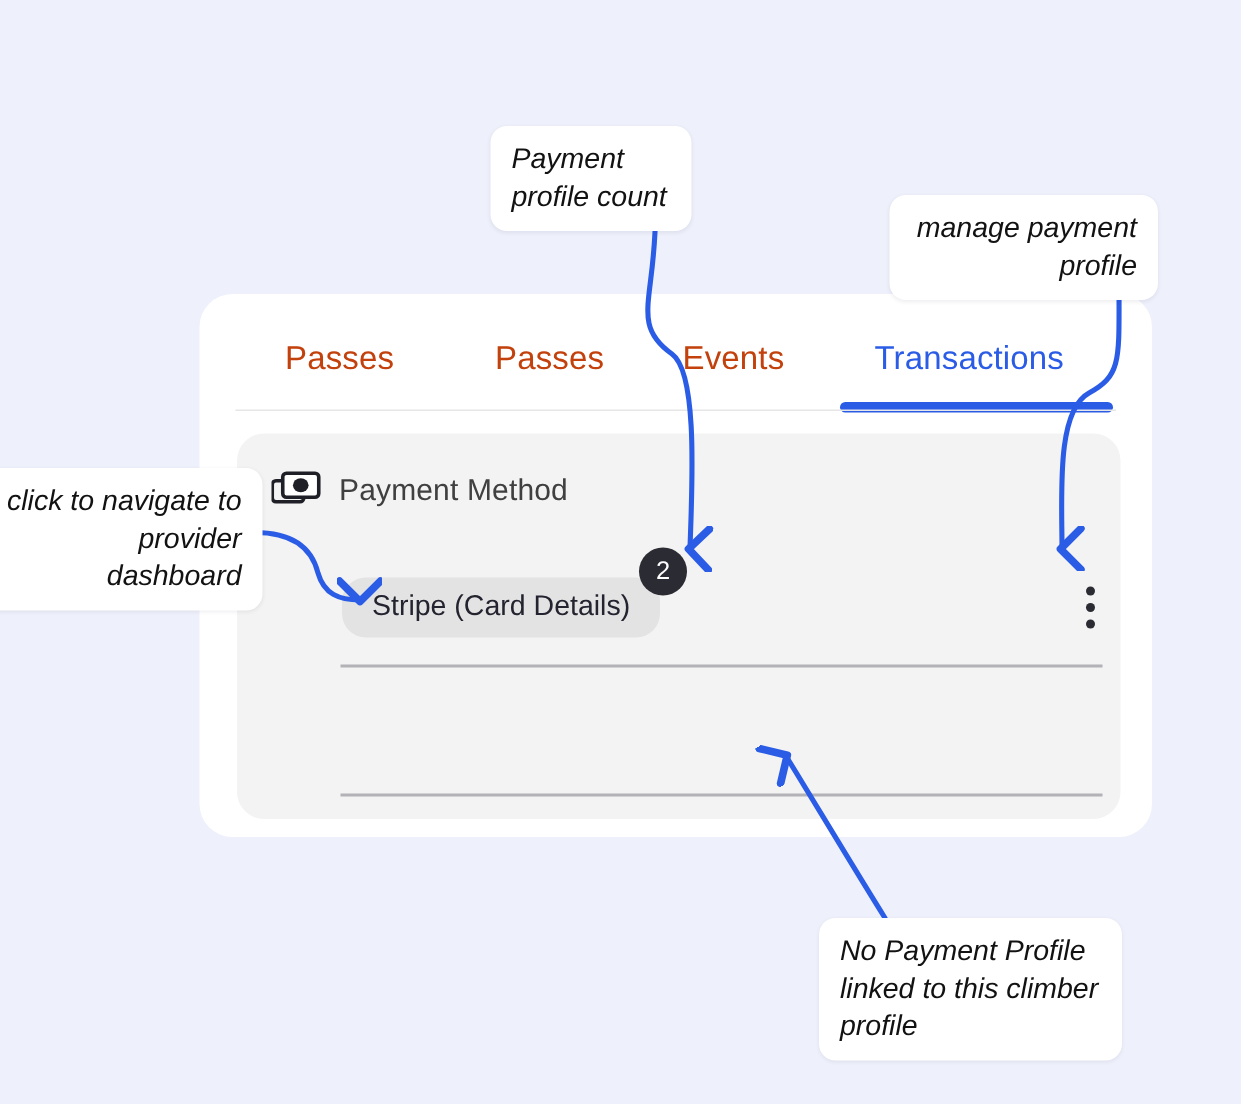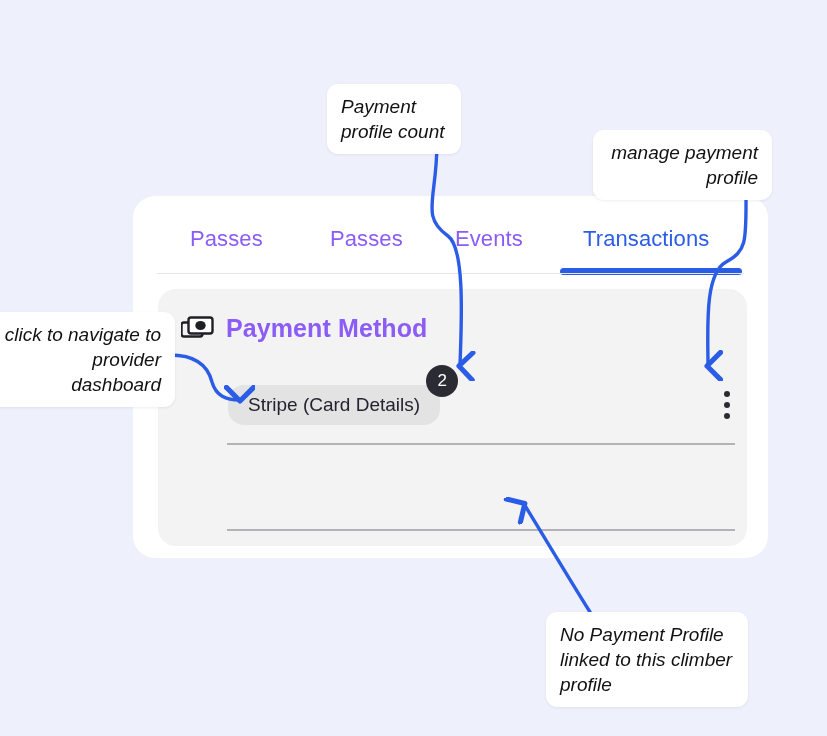--- a/index.html
+++ b/index.html
@@ -22,21 +22,21 @@
 
   
   .tabs {
     position: absolute;
     left: 0; top: 0; right: 0; height: 78px;
   }
   .tab {
     position: absolute;
     top: 30px;
     font-size: 22px;
-    color: #8b5cf6;
+    color: #c2410c;
     letter-spacing: .1px;
     white-space: nowrap;
     cursor: pointer;
   }
   .tab.active { color: #2b5ce6; }
   .tab-underline {
     position: absolute;
     left: 427px; top: 72px;
     width: 182px; height: 7px;
     background: #2b5ce6;
@@ -55,21 +55,21 @@
     width: 589px; height: 257px;
     background: #f3f3f3;
     border-radius: 18px;
   }
   .panel-head {
     position: absolute;
     left: 23px; top: 25px;
     display: flex; align-items: center; gap: 12px;
   }
   .panel-head .title {
-    font-size: 25px; font-weight: bold; color: #8b5cf6;
+    font-size: 20px; font-weight: normal; color: #404040;
     letter-spacing: .1px;
   }
   .money-icon { width: 33px; height: 26px; display: block; }
 
   
   .row {
     position: absolute;
     left: 70px; width: 519px; height: 58px;
     display: flex; align-items: center;
   }

